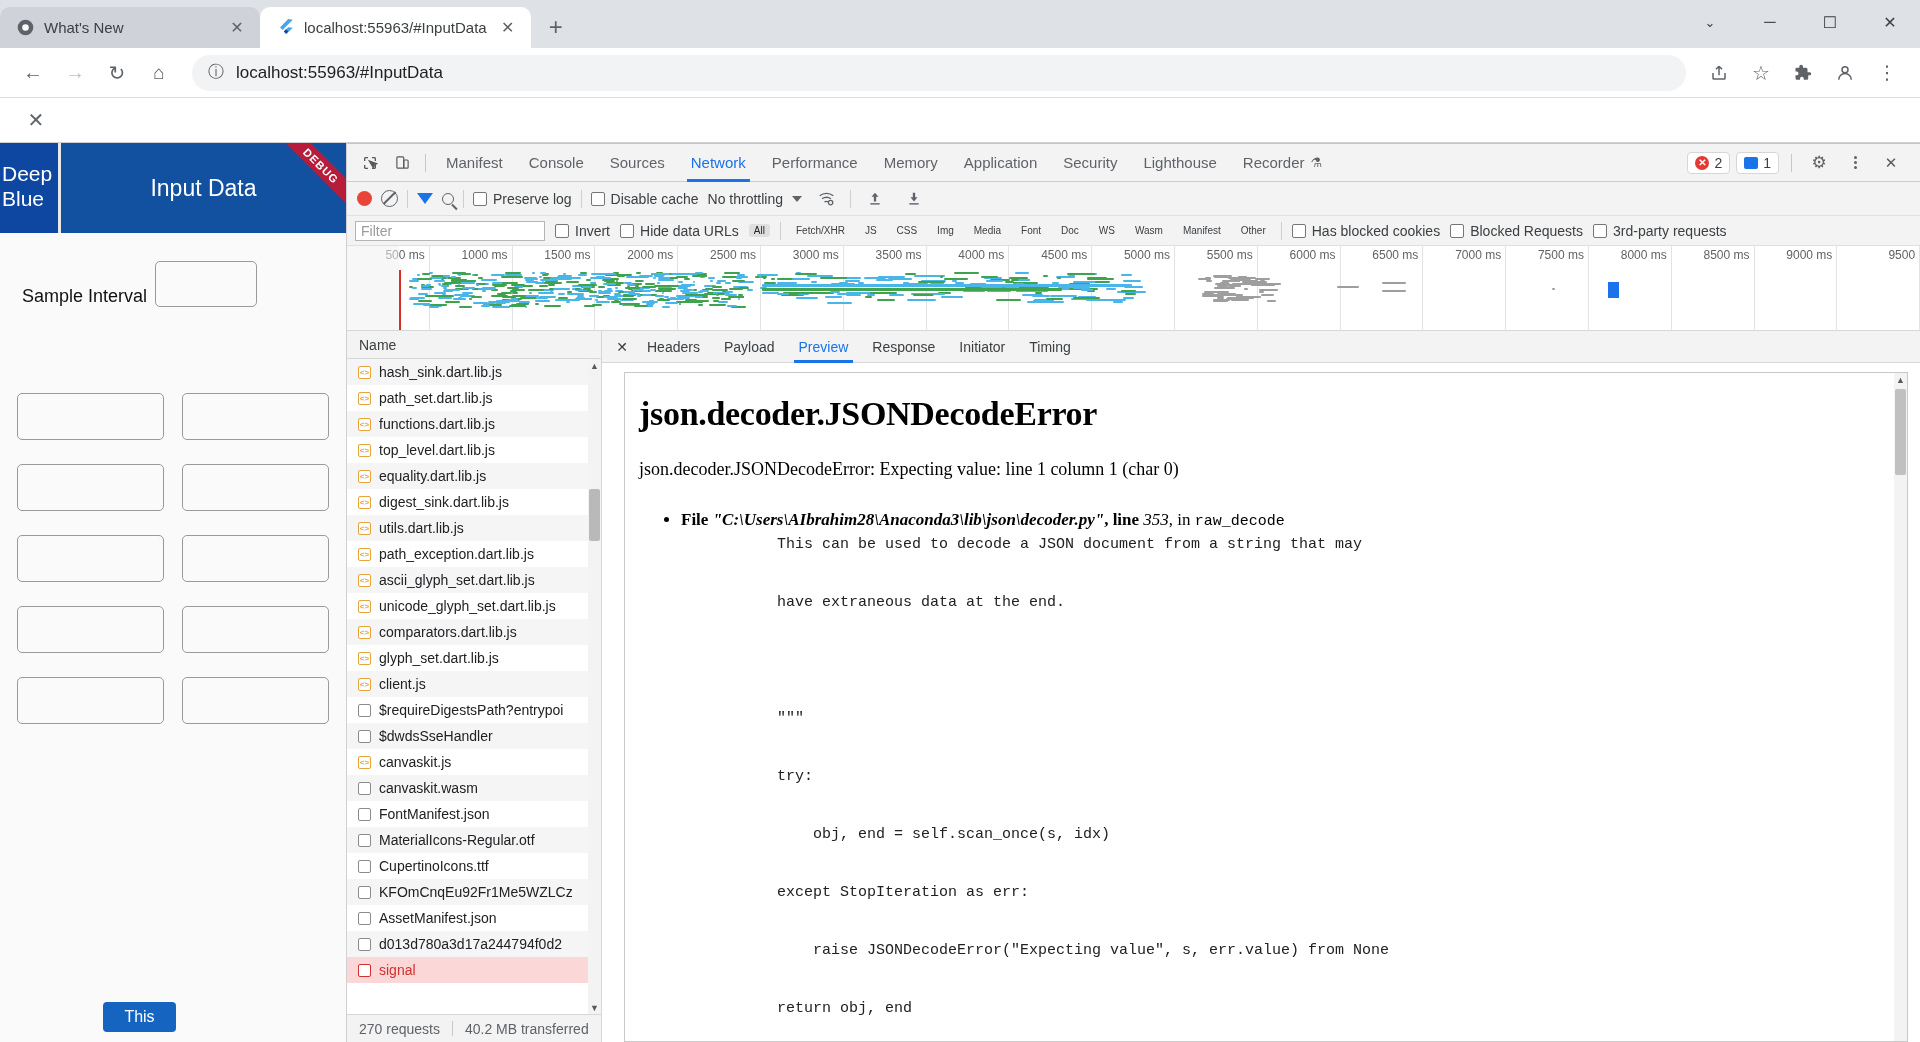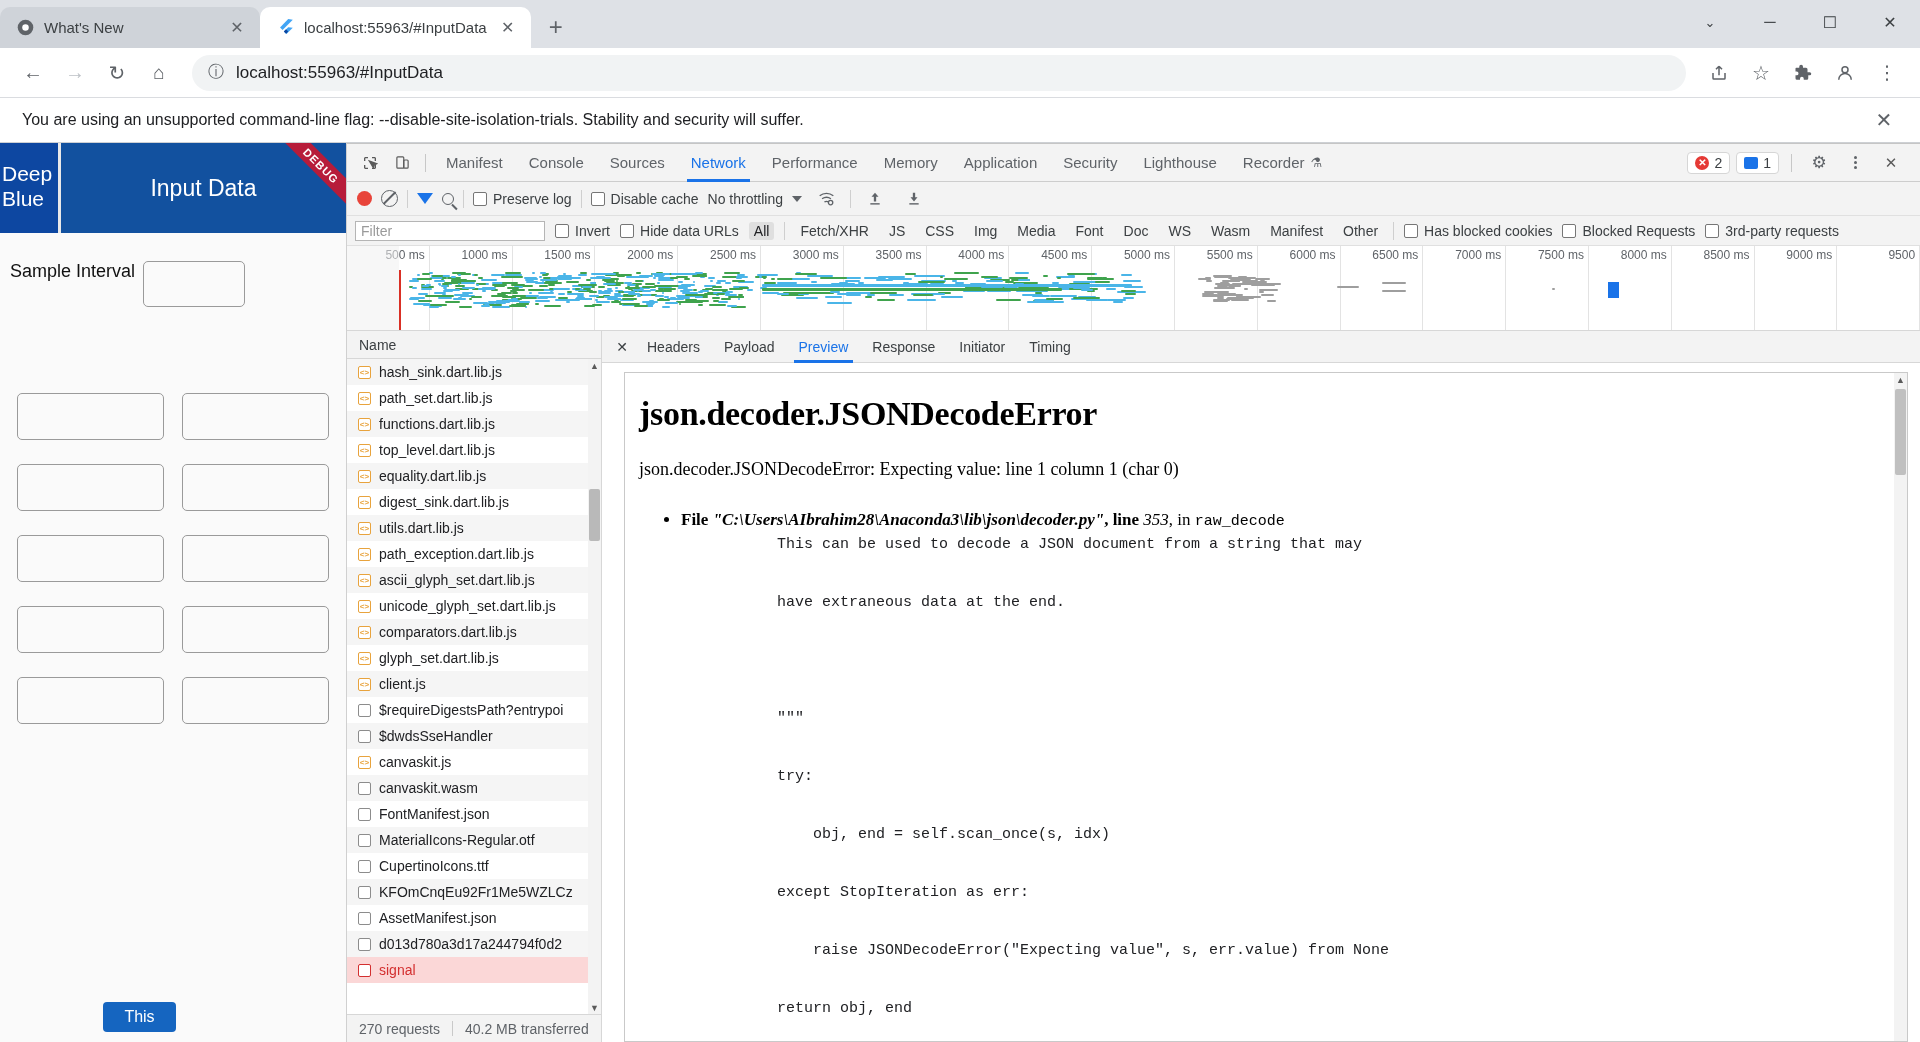--- a/index.html
+++ b/index.html
@@ -51,21 +51,21 @@
             border-right:1px solid #d0d0d0;}
   .fl-appbar{ height:90px; display:flex; background:#0d47a1; position:relative; overflow:hidden;}
   .fl-brand{ width:58px; flex:0 0 58px; color:#fff; font-size:21px; line-height:25px; padding:18px 2px 0 2px;
              font-weight:400;}
   .fl-titlewrap{ flex:1; position:relative; background:#12519f; display:flex; align-items:center; justify-content:center;
                  border-left:3px solid #e9e9e9; overflow:hidden;}
   .fl-title{ color:#fff; font-size:23px;}
   .debug-ribbon{ position:absolute; width:110px; text-align:center; background:#b71c3a; color:#fff;
                  font-size:11px; font-weight:bold; letter-spacing:1px; padding:3px 0;
                  transform:rotate(45deg); right:-30px; top:14px; font-family:"Liberation Sans", sans-serif;}
-  .fl-row-interval{ display:flex; align-items:flex-start; padding:28px 0 0 10px;}
+  .fl-row-interval{ display:flex; align-items:flex-end; padding:28px 0 0 10px;margin-left:12px;}
   .fl-label{ font-size:18px; color:#111; margin-right:8px;}
   .fl-input{ width:102px; height:46px; border:1px solid #9a9a9a; border-radius:5px; background:#fafafa;}
   .fl-grid{ margin-top:86px; display:grid; grid-template-columns:1fr 1fr; gap:24px 18px; padding:0 17px;}
   .fl-cell{ height:47px; border:1px solid #9a9a9a; border-radius:5px; background:#fafafa;}
   .fl-loadbtn{ position:absolute; left:103px; bottom:10px; width:73px; height:30px; background:#1565c0; color:#fff;
                border-radius:4px; font-size:16px; display:flex; align-items:center; justify-content:center;}
 
   
   .devtools{ flex:1; display:flex; flex-direction:column; min-width:0; background:#fff;
              border-top:1px solid #c5c5c5;}
@@ -98,21 +98,21 @@
   .cbx{ width:14px; height:14px; border:1.5px solid #767676; border-radius:2px; background:#fff; flex:0 0 14px;}
   .chk-lbl{ display:flex; align-items:center; gap:6px; font-size:14px; color:#3c4043; white-space:nowrap;}
   .thr{ font-size:14px; color:#3c4043;}
   .tri-dn{ width:0;height:0;border-left:5px solid transparent;border-right:5px solid transparent;border-top:6px solid #5f6368;}
   .tb-sep{ width:1px; height:18px; background:#cfcfcf;}
 
   .dt-filterbar{ height:30px; background:#f3f3f3; border-bottom:1px solid #e0e0e0; display:flex; align-items:center;
                  padding:0 0 0 8px; gap:10px; flex:0 0 30px;}
   .filter-input{ width:190px; height:20px; border:1px solid #b5b5b5; background:#fff; font-size:14px; color:#9a9a9a;
                  padding:0 5px; display:flex; align-items:center;}
-  .ftype{ font-size:14px; color:#3c4043; padding:1px 5px; border-radius:3px; white-space:nowrap;}
+  .ftype{ font-size:10px; color:#3c4043; padding:1px 5px; border-radius:3px; white-space:nowrap;}
   .ftype.on{ background:#dfdfdf; color:#202124;}
 
   .dt-overview{ height:85px; background:#fff; border-bottom:1px solid #d7d7d7; position:relative; flex:0 0 85px;
                 overflow:hidden;}
   .ruler{ position:absolute; inset:0; display:flex;}
   .ruler-cell{ flex:1 0 0; border-right:1px solid #e3e3e3; position:relative;}
   .ruler-cell span{ position:absolute; right:4px; top:2px; font-size:12px; color:#5f6368; white-space:nowrap;}
   .ov-band{ position:absolute; background:#4ab5e8; border-radius:1px;}
   .ov-band.g{ background:#3fa34d;}
   .ov-band.d{ background:#9e9e9e;}
@@ -238,21 +238,20 @@
         <svg width="20" height="20" viewBox="0 0 24 24" fill="none" stroke="#5f6368" stroke-width="1.8">
             <circle cx="12" cy="8" r="3.6"></circle>
             <path d="M4.5 20a7.5 7.5 0 0115 0"></path>
           </svg>
       </div>
       <div class="navbtn" style="font-size:19px">⋮</div>
     </div>
   </div>
 
   <div class="infobar">
-    <span class="infobar-text">You are using an unsupported command-line flag: --disable-site-isolation-trials. Stability and security will suffer.</span>
     <span class="infobar-close">✕</span>
   </div>
 
   <div class="body">
 
     <div class="flutter">
       <div class="fl-appbar">
         <div class="fl-brand">Deep Blue</div>
         <div class="fl-titlewrap">
           <span class="fl-title">Input Data</span>

